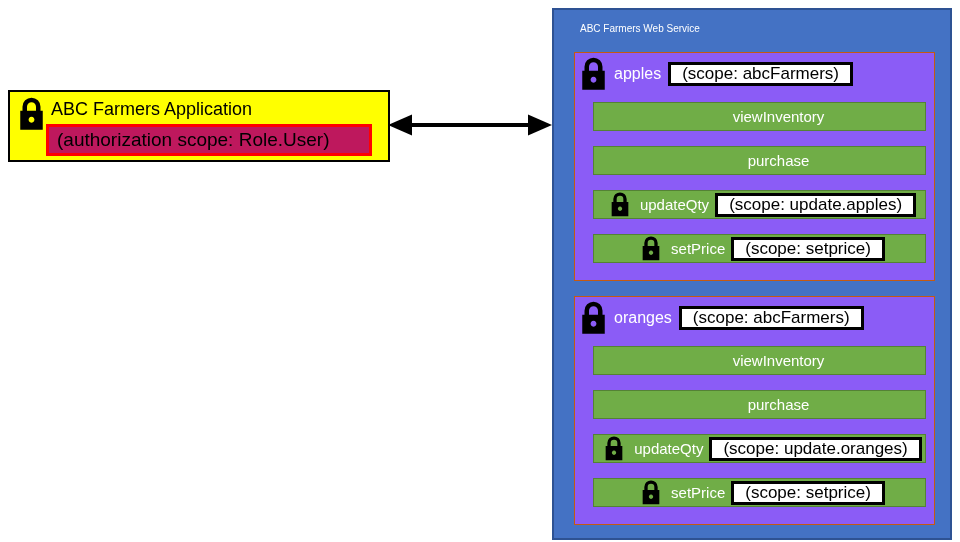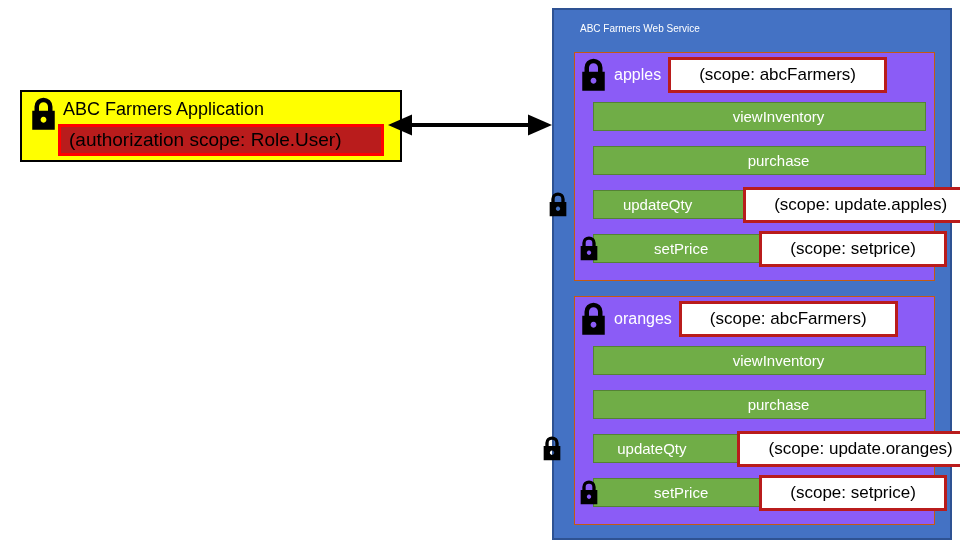--- a/index.html
+++ b/index.html
@@ -3,28 +3,28 @@
 <meta charset="utf-8">
 <style>
   * { margin: 0; padding: 0; box-sizing: border-box; }
   html, body { width: 960px; height: 542px; background: #ffffff; }
   body { font-family: "Liberation Sans", sans-serif; position: relative; overflow: hidden; }
 
   .canvas { position: absolute; inset: 0; width: 960px; height: 542px; }
 
   
   .app-box {
-    position: absolute; left: 20px; top: 90px; width: 382px; height: 72px;
+    position: absolute; left: 8px; top: 90px; width: 382px; height: 72px;
     background: #ffff00; border: 2px solid #000000;
   }
   .app-header { position: absolute; left: 8px; top: 5px; display: flex; align-items: flex-start; }
   .app-title { font-size: 18px; color: #000; margin-left: 6px; margin-top: 2px; white-space: nowrap; }
   .app-scope {
     position: absolute; left: 36px; top: 32px; width: 326px; height: 32px;
-    background: #b91c1c; border: 3px solid #ff0000;
+    background: #be185d; border: 3px solid #ff0000;
     display: flex; align-items: center; padding-left: 8px;
   }
   .app-scope span { font-size: 19px; color: #000; white-space: nowrap; }
 
   
   .arrow { position: absolute; left: 386px; top: 111px; }
 
   
   .service-box {
     position: absolute; left: 552px; top: 8px; width: 400px; height: 532px;
@@ -39,37 +39,37 @@
   .resource {
     position: absolute; left: 20px; width: 361px; height: 229px;
     background: #8b5cf6; border: 1px solid #c55a11;
   }
   .res-apples  { top: 42px; }
   .res-oranges { top: 286px; }
 
   .res-header { position: absolute; left: 5px; top: 4px; display: flex; align-items: center; }
   .res-name { color: #ffffff; font-size: 16px; margin: 0 7px 0 7px; white-space: nowrap; }
   .scope-badge {
-    background: #ffffff; border: 3px solid #b91c1c; height: 36px;
-    display: flex; align-items: center; padding: 0 28px;
+    background: #ffffff; border: 3px solid #000000; height: 24px;
+    display: flex; align-items: center; padding: 0 11px;
     flex: none;
   }
   .scope-badge span { font-size: 17px; color: #000; white-space: nowrap; }
 
   
   .method {
     position: absolute; left: 18px; width: 333px; height: 29px;
     background: #70ad47; border: 1px solid #548235;
     display: flex; align-items: center; overflow: visible;
     color: #ffffff; font-size: 15px; justify-content: center;
   }
   .m1 { top: 49px; } .m2 { top: 93px; } .m3 { top: 137px; } .m4 { top: 181px; }
   .method .m-label { margin-left: 38px; white-space: nowrap; }
   .method.locked .m-label { margin-left: 10px; }
-  .method.locked { padding-left: 7px; gap: 45px; }
+  .method.locked { padding-left: 7px; }
   .method .scope-badge { margin-left: 6px; z-index: 2; }
 
   
   .lock { display: block; flex: none; }
   .lock-lg { width: 27px; height: 34px; }
   .lock-sm { width: 20px; height: 25px; }
 </style>
 </head>
 <body>
 

